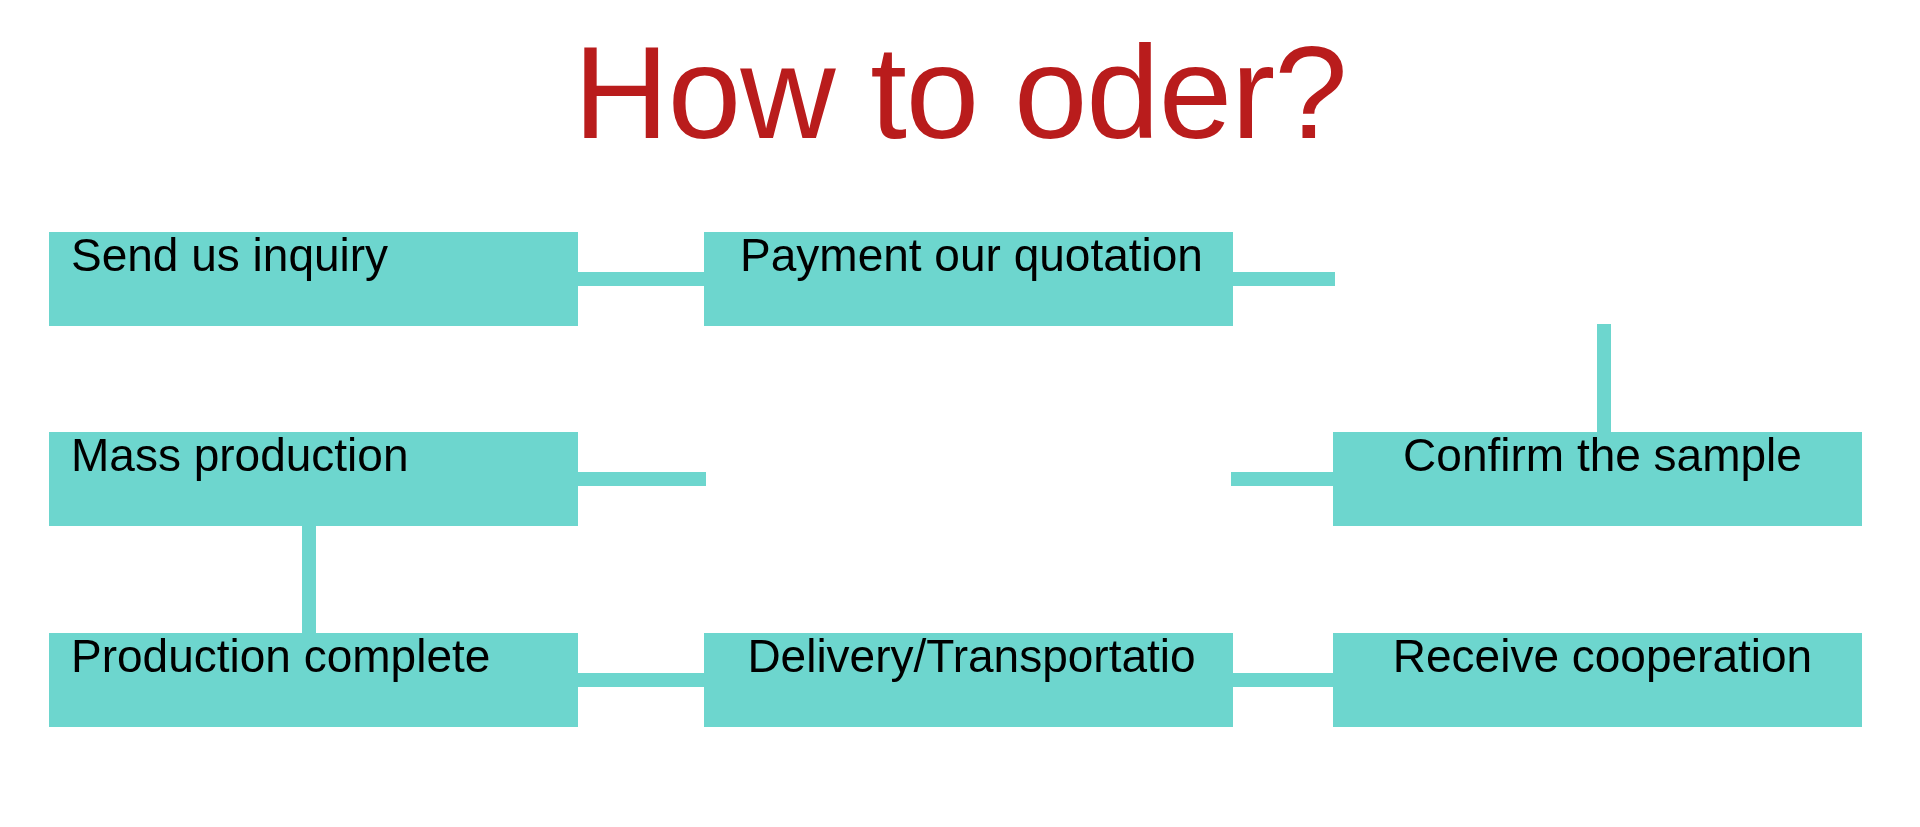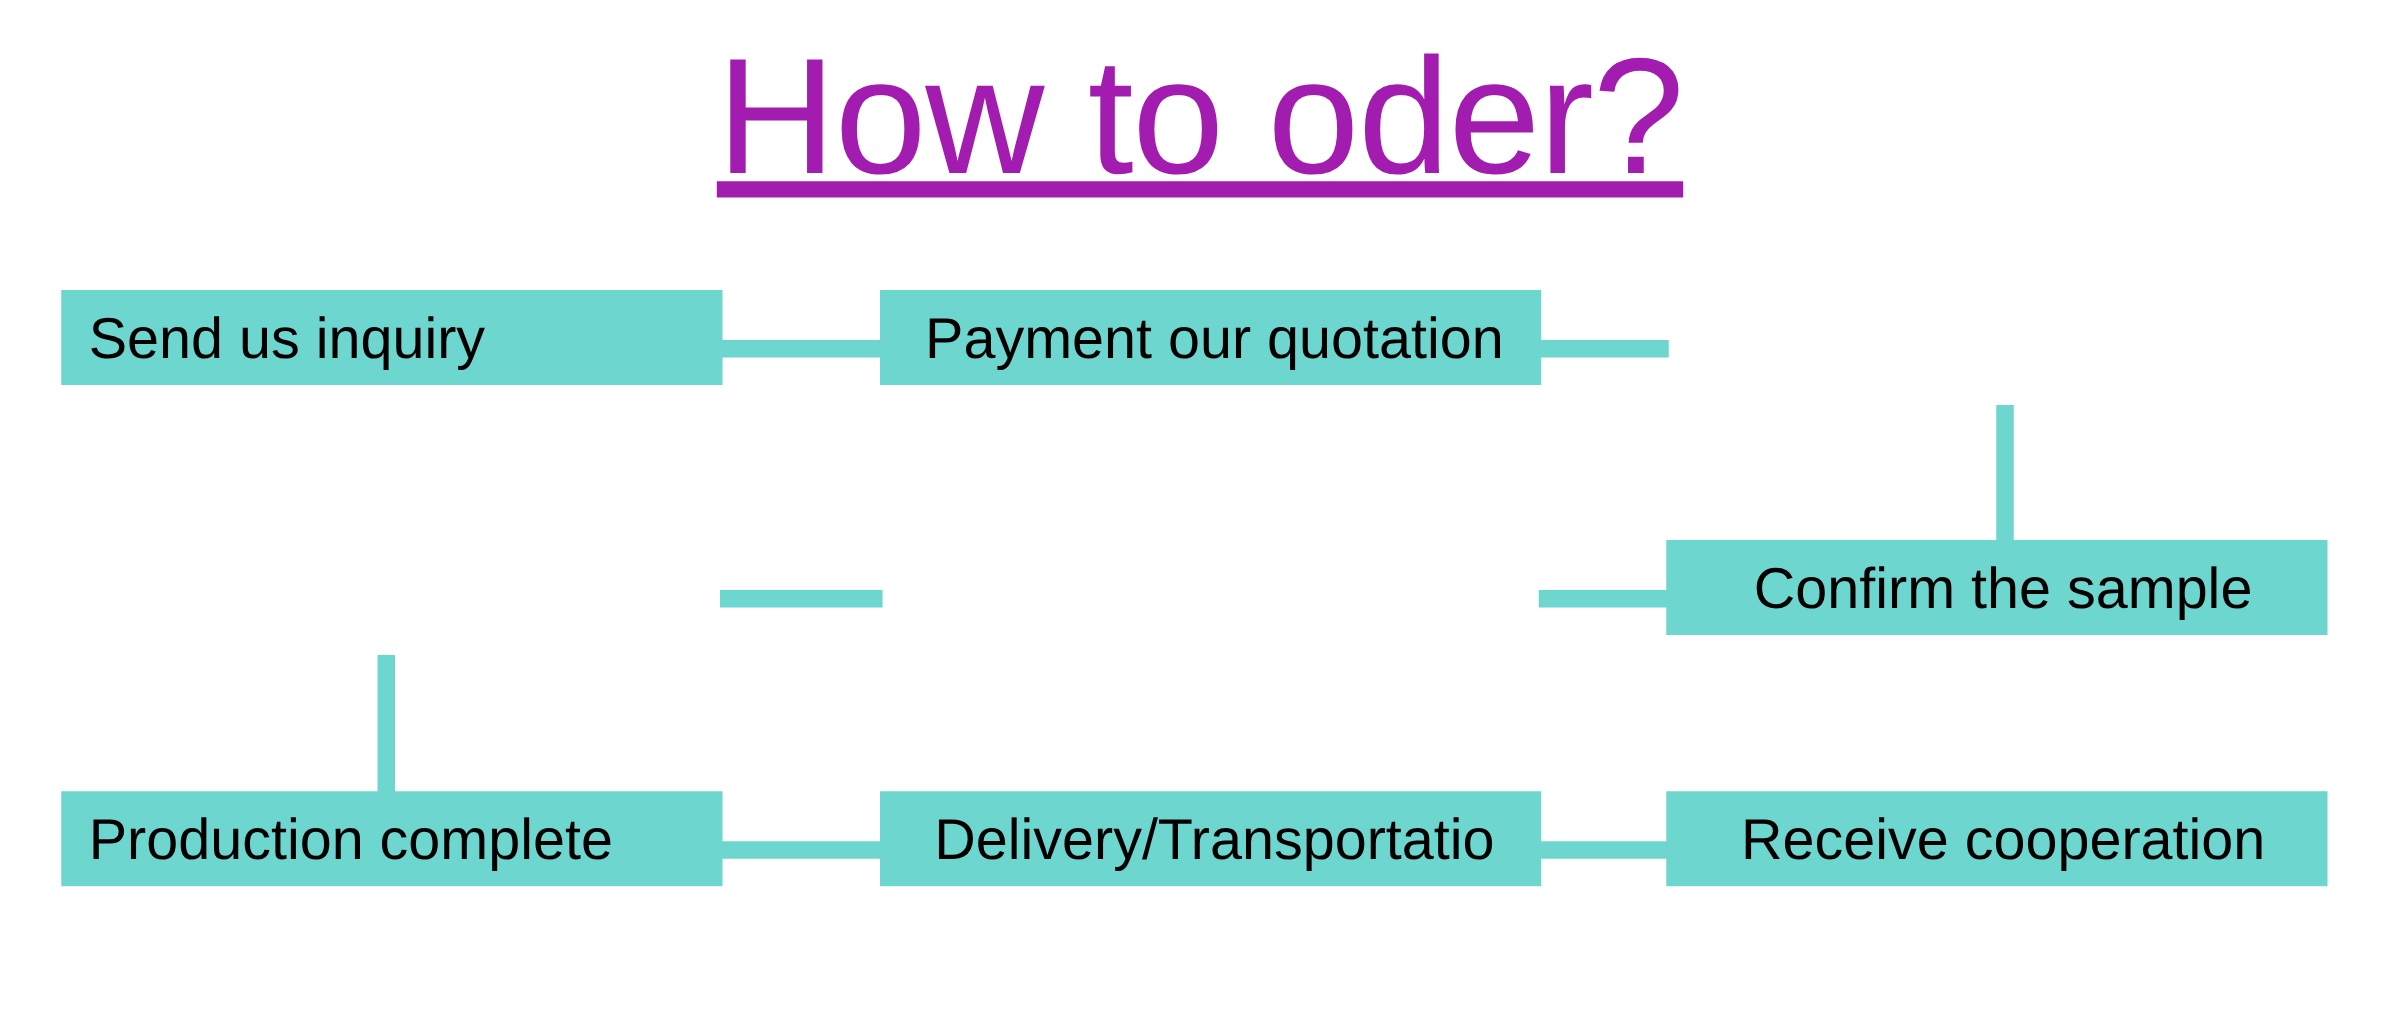--- a/index.html
+++ b/index.html
@@ -23,34 +23,33 @@
   
   #slide-title {
     position: absolute;
     left: 0;
     top: 24px;
     width: 1920px;
     text-align: center;
     font-size: 132px;
     line-height: 1.05;
     font-weight: 400;
-    color: #a21caf;
+    color: #b91c1c;
     letter-spacing: -1px;
     white-space: nowrap;
-    text-decoration: underline;
   }
 
   
   .flow-box {
     position: absolute;
     box-sizing: border-box;
-    height: 76px;
+    height: 94px;
     background: #6dd6ce;
     display: flex;
-    align-items: center;
+    align-items: flex-start;
     color: #000000;
     font-size: 46px;
     line-height: 1;
     font-weight: 400;
     white-space: nowrap;
     overflow: hidden;
   }
   .flow-box .box-label {
     display: block;
     width: 100%;
@@ -106,20 +105,23 @@
 
   <div id="slide-title">How to oder?</div>
 
   <div class="flow-box col-1 row-1">
     <span class="box-label">Send us inquiry</span>
   </div>
   <div class="flow-box col-2 row-1">
     <span class="box-label">Payment our quotation</span>
   </div>
 
+  <div class="flow-box col-1 row-2">
+    <span class="box-label">Mass production</span>
+  </div>
   <div class="flow-box col-3 row-2">
     <span class="box-label">Confirm the sample</span>
   </div>
 
   <div class="flow-box col-2 row-3">
     <span class="box-label">Delivery/Transportatio</span>
   </div>
   <div class="flow-box col-1 row-3">
     <span class="box-label">Production complete</span>
   </div>

